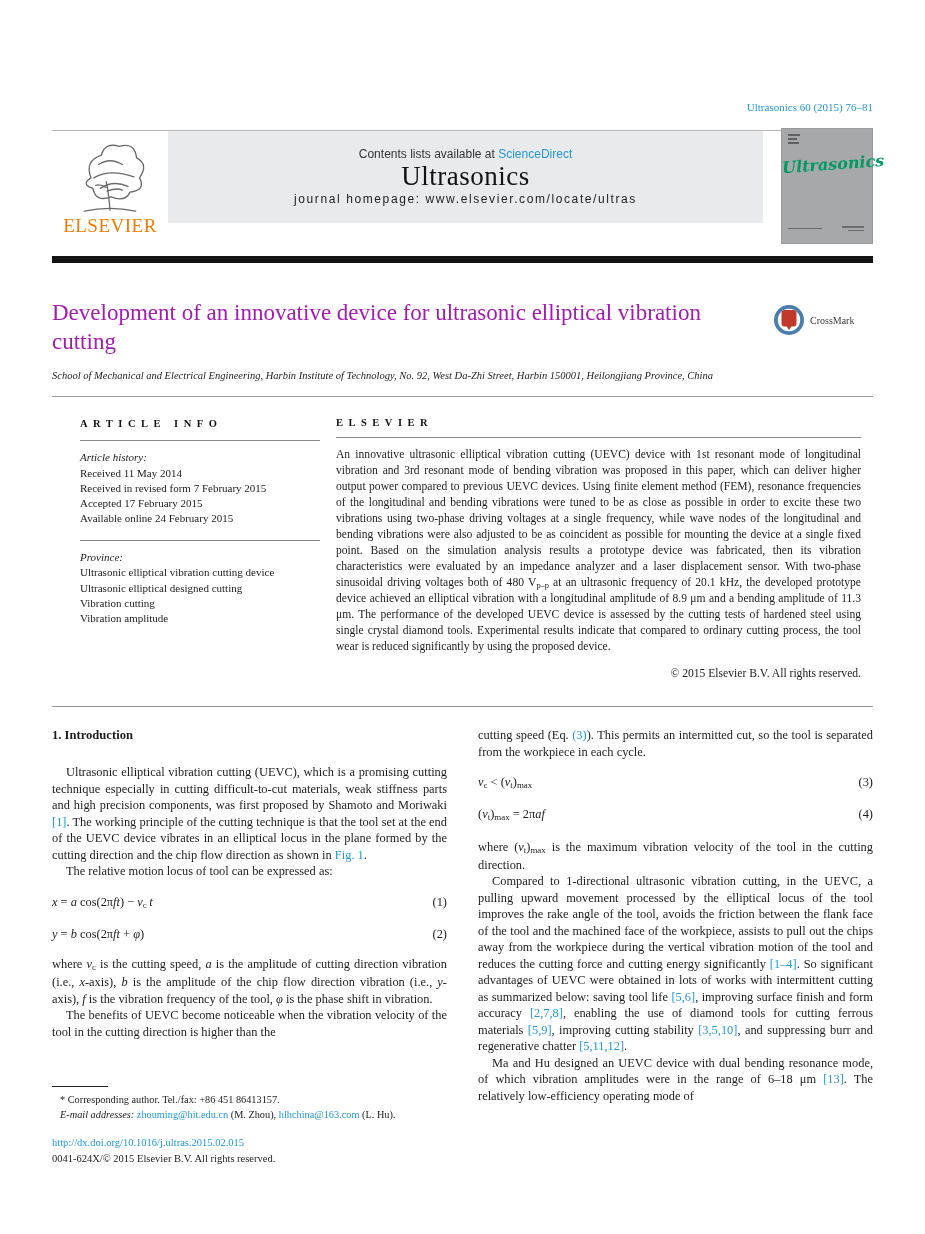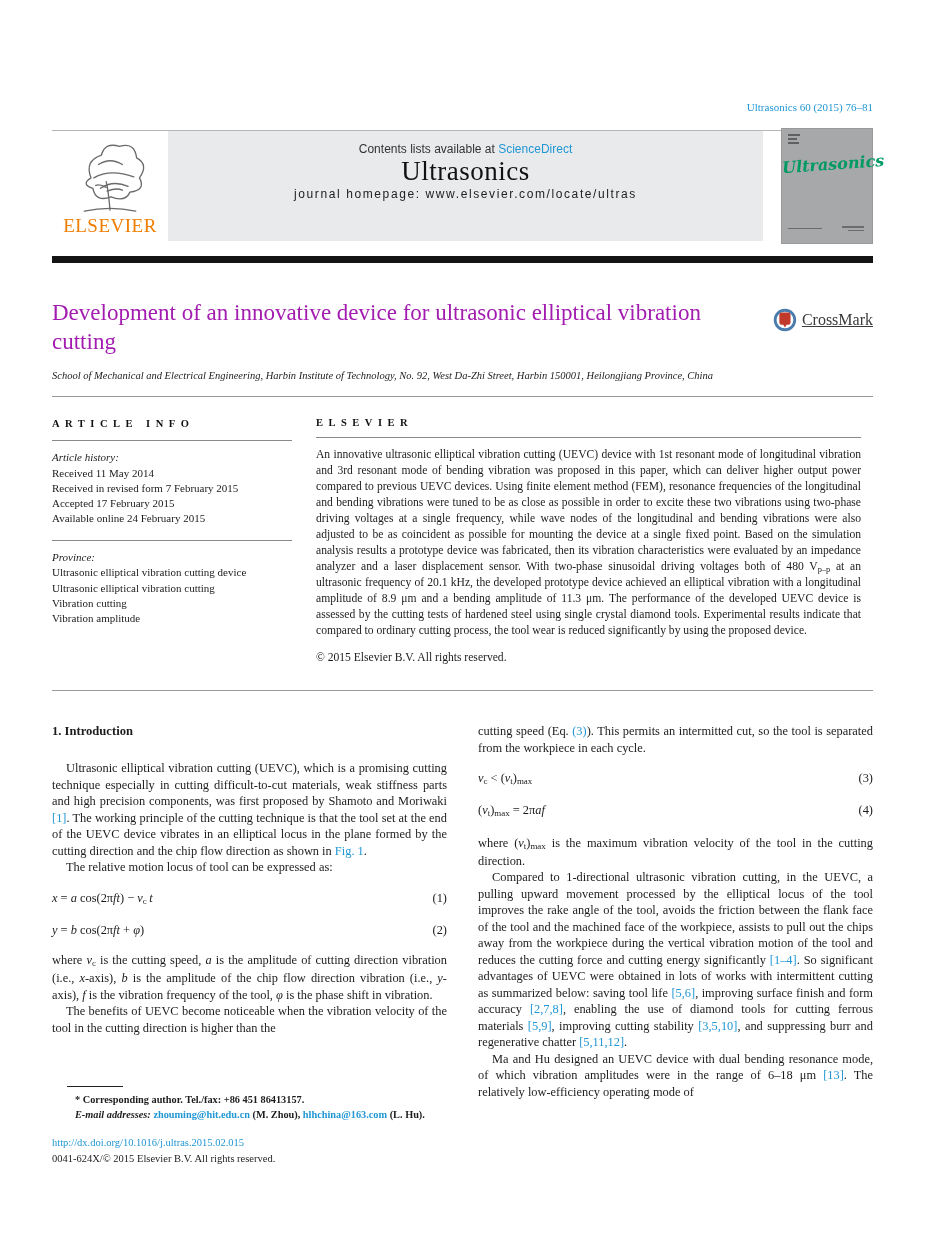--- a/index.html
+++ b/index.html
@@ -37,22 +37,22 @@
   .elsevier-block{
     width:116px;flex:none;
     display:flex;flex-direction:column;align-items:center;justify-content:flex-start;
     padding-top:5px;
   }
   .elsevier-label{
     font-size:19px;letter-spacing:.5px;color:#ef7d00;
     margin-top:2px;line-height:1;
   }
   .gray-box{
-    flex:1;background:#e9eaec;height:110px;
-    display:flex;flex-direction:column;align-items:center;justify-content:flex-start;
+    flex:1;background:#e9eaec;height:92px;
+    display:flex;flex-direction:column;align-items:center;justify-content:center;
     padding:11px 0 13px;box-sizing:border-box;
   }
   .contents-line{font-family:"Liberation Sans",sans-serif;font-size:12px;color:#333;}
   .journal-big{font-size:27px;color:#111;letter-spacing:.5px;}
   .homepage-line{font-family:"Liberation Sans",sans-serif;font-size:12px;letter-spacing:1.6px;color:#222;}
   .cover{
     width:92px;height:116px;flex:none;
     background:#a7a8aa;margin-left:18px;margin-top:-3px;
     position:relative;border:1px solid #98999b;box-sizing:border-box;
   }
@@ -72,47 +72,47 @@
   
   .title-row{display:flex;margin-top:36px;}
   .paper-title{
     flex:1;font-size:23px;line-height:1.26;color:#a21caf;
     padding-right:30px;
   }
   .crossmark{
     flex:none;width:100px;display:flex;align-items:center;gap:5px;
     height:34px;margin-top:4px;
   }
-  .cm-label{font-size:16px;color:#3a3a3a;text-decoration:underline;}
+  .cm-label{font-size:10px;color:#3a3a3a;}
   .authors{margin-top:22px;font-size:15.5px;}
   .affiliation{margin-top:13px;font-size:10.5px;font-style:italic;color:#222;}
   .rule-thin{border-top:1px solid var(--rule);margin-top:15px;}
 
   
-  .meta-grid{display:flex;gap:24px;margin-top:20px;}
+  .meta-grid{display:flex;gap:16px;margin-top:20px;margin-left:28px;}
   .info-col{width:240px;flex:none;font-size:11px;line-height:1.38;}
   .abs-col{flex:1;padding-right:12px;}
   .sec-head{font-size:10.5px;font-weight:bold;letter-spacing:5.5px;color:#111;}
   .mini-rule{border-top:1px solid #8a8a8a;margin:9px 0 9px;}
   .info-label{font-style:italic;}
   .abs-text{font-size:11.6px;line-height:1.38;text-align:justify;margin-top:2px;}
-  .abs-copy{font-size:11.6px;margin-top:12px;}
+  .abs-copy{font-size:11.6px;text-align:right;margin-top:12px;}
   .rule-full{border-top:1px solid var(--rule);margin-top:26px;}
 
   
-  .body-grid{display:flex;gap:31px;margin-top:32px;}
+  .body-grid{display:flex;gap:31px;margin-top:20px;}
   .bcol{width:395px;flex:none;font-size:12.4px;line-height:1.33;text-align:justify;}
   .sec-title{font-size:12.6px;font-weight:bold;margin:0 0 20px;}
   .p{text-indent:14px;margin:0;}
   .p0{text-indent:0;margin:0;}
   .eq{display:flex;justify-content:space-between;align-items:baseline;margin:14px 0;gap:36px;}
   .eq-num{flex:none;}
 
   
-  .footnote{position:absolute;left:67px;top:1086px;width:404px;font-weight:bold;}
+  .footnote{position:absolute;left:52px;top:1086px;width:404px;}
   .fn-rule{width:56px;border-top:1px solid #222;margin-bottom:6px;}
   .fn-line{font-size:10.3px;line-height:1.45;padding-left:8px;}
   .footer-ids{position:absolute;left:52px;top:1135px;font-size:10.5px;line-height:1.5;}
 </style>
 </head>
 <body>
 
 <div class="page">
   <div class="content">
 
@@ -177,21 +177,21 @@
         <div class="sec-head">ARTICLE INFO</div>
         <div class="mini-rule"></div>
         <div class="info-label">Article history:</div>
         <div>Received 11 May 2014</div>
         <div>Received in revised form 7 February 2015</div>
         <div>Accepted 17 February 2015</div>
         <div>Available online 24 February 2015</div>
         <div class="mini-rule" style="margin-top:14px"></div>
         <div class="info-label">Province:</div>
         <div>Ultrasonic elliptical vibration cutting device</div>
-        <div>Ultrasonic elliptical vibration cutting</div>
+        <div>Ultrasonic elliptical designed cutting</div>
         <div>Vibration cutting</div>
         <div>Vibration amplitude</div>
       </div>
       <div class="abs-col">
         <div class="sec-head">ELSEVIER</div>
         <div class="mini-rule"></div>
         <div class="abs-text"><span>An innovative ultrasonic elliptical vibration cutting (UEVC) device with 1st resonant mode of longitudinal vibration and 3rd resonant mode of bending vibration was proposed in this paper, which can deliver higher output power compared to previous UEVC devices. Using finite element method (FEM), resonance frequencies of the longitudinal and bending vibrations were tuned to be as close as possible in order to excite these two vibrations using two-phase driving voltages at a single frequency, while wave nodes of the longitudinal and bending vibrations were also adjusted to be as coincident as possible for mounting the device at a single fixed point. Based on the simulation analysis results a prototype device was fabricated, then its vibration characteristics were evaluated by an impedance analyzer and a laser displacement sensor. With two-phase sinusoidal driving voltages both of 480 V</span><span class="sub">p–p</span><span> at an ultrasonic frequency of 20.1 kHz, the developed prototype device achieved an elliptical vibration with a longitudinal amplitude of 8.9 μm and a bending amplitude of 11.3 μm. The performance of the developed UEVC device is assessed by the cutting tests of hardened steel using single crystal diamond tools. Experimental results indicate that compared to ordinary cutting process, the tool wear is reduced significantly by using the proposed device.</span></div>
         <div class="abs-copy">© 2015 Elsevier B.V. All rights reserved.</div>
       </div>
     </div>

